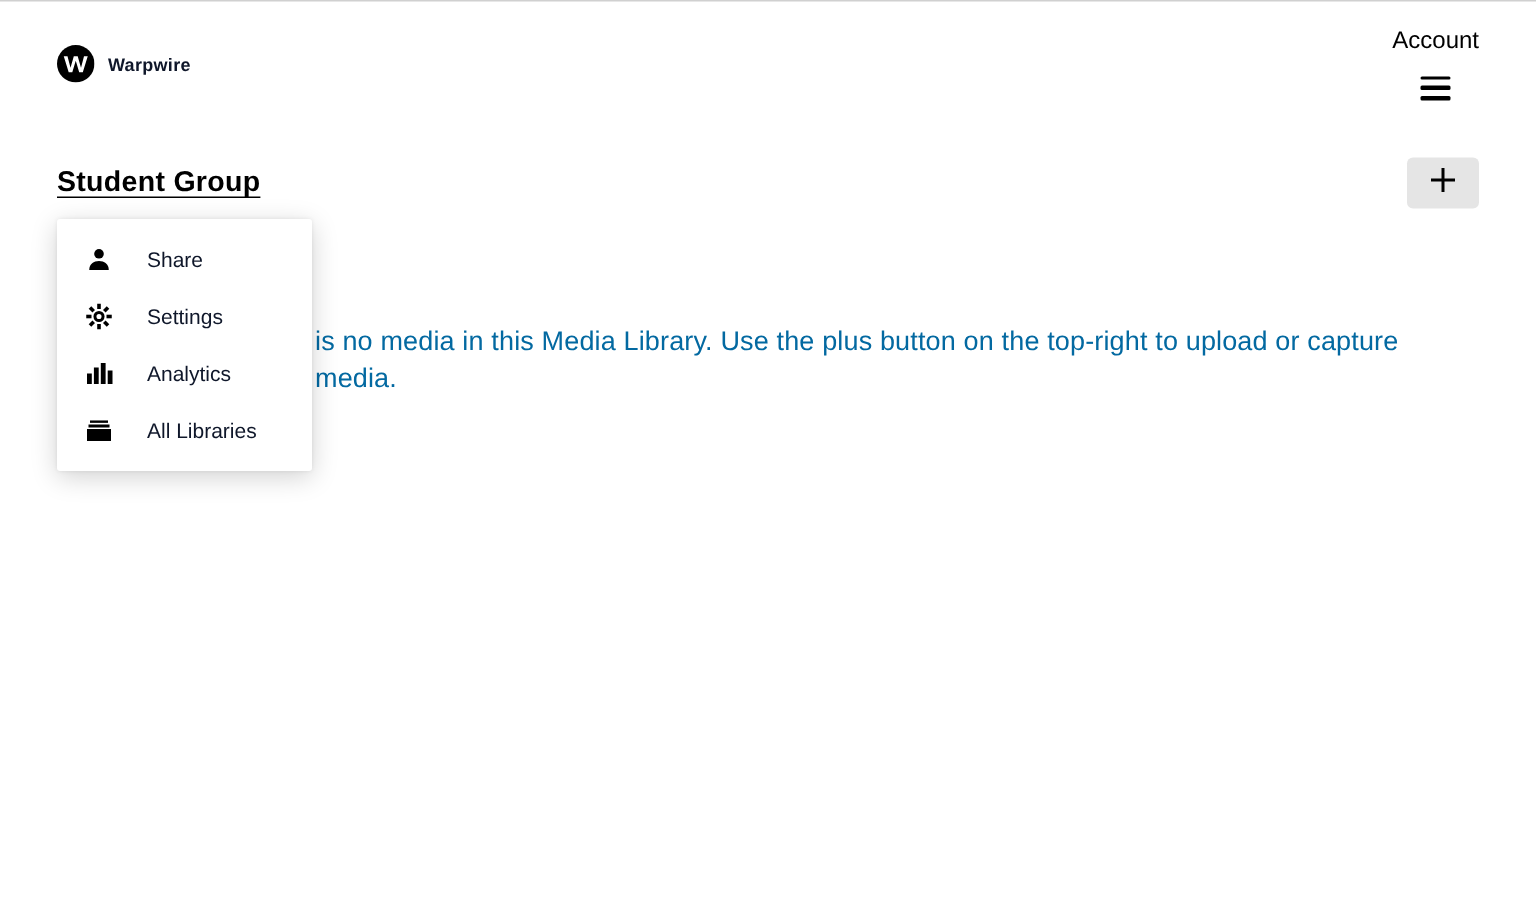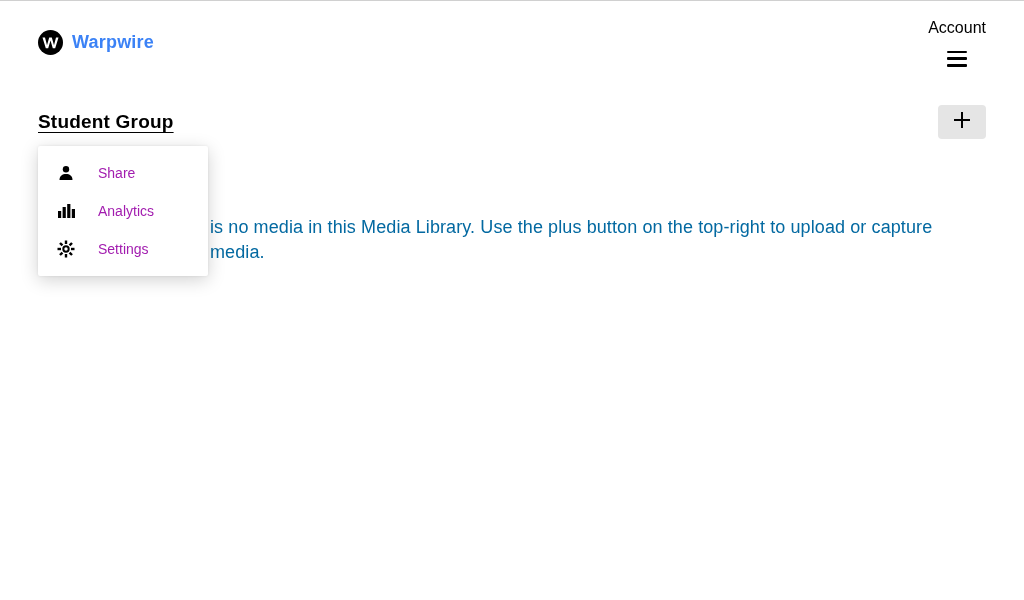--- a/index.html
+++ b/index.html
@@ -30,23 +30,23 @@
     .brand {
       display: flex;
       align-items: center;
       gap: 9px;
     }
     .brand-mark {
       width: 25px;
       height: 25px;
     }
     .brand-text {
-      font-size: 18px;
+      font-size: 12px;
       font-weight: 600;
-      color: #3b82f6;
+      color: #0f172a;
       letter-spacing: 0.2px;
     }
     .header-right {
       display: flex;
       align-items: center;
       gap: 14px;
       flex-direction: column;
     }
     .account-link {
       font-size: 16px;
@@ -117,21 +117,21 @@
       border-radius: 2px;
       padding: 8px 0;
     }
     .dropdown-item {
       display: flex;
       align-items: center;
       gap: 22px;
       padding: 9px 18px;
       cursor: pointer;
       font-size: 14px;
-      color: #a21caf;
+      color: #0f172a;
     }
     .dropdown-icon {
       width: 20px;
       height: 20px;
       display: flex;
       align-items: center;
       justify-content: center;
       flex-shrink: 0;
     }
     .dropdown-icon svg {
@@ -181,43 +181,53 @@
 
 <div class="dropdown">
   <div class="dropdown-item">
     <span class="dropdown-icon">
       <svg viewBox="0 0 20 20">
         <circle cx="10" cy="6.2" r="3.2" fill="#000"></circle>
         <path d="M3.5 17 C3.5 12.8 6.5 11 10 11 C13.5 11 16.5 12.8 16.5 17 Z" fill="#000"></path>
       </svg>
     </span>
     <span>Share</span>
-  </div>
-  <div class="dropdown-item">
-    <span class="dropdown-icon">
-      <svg viewBox="0 0 20 20">
-        <rect x="2" y="10" width="3.2" height="7" fill="#000"></rect>
-        <rect x="6.6" y="6" width="3.2" height="11" fill="#000"></rect>
-        <rect x="11.2" y="3" width="3.2" height="14" fill="#000"></rect>
-        <rect x="15.8" y="8" width="3.2" height="9" fill="#000"></rect>
-      </svg>
-    </span>
-    <span>Analytics</span>
   </div>
   <div class="dropdown-item">
     <span class="dropdown-icon">
       <svg viewBox="0 0 20 20">
         <path d="M10 6.3 A3.7 3.7 0 1 0 10 13.7 A3.7 3.7 0 1 0 10 6.3 Z M10 8.3 A1.7 1.7 0 1 1 10 11.7 A1.7 1.7 0 1 1 10 8.3 Z" fill="#000"></path>
         <g fill="#000">
           <rect x="8.8" y="1.5" width="2.4" height="3.5"></rect>
           <rect x="8.8" y="15" width="2.4" height="3.5"></rect>
           <rect x="1.5" y="8.8" width="3.5" height="2.4"></rect>
           <rect x="15" y="8.8" width="3.5" height="2.4"></rect>
           <rect x="8.8" y="1.5" width="2.4" height="3.5" transform="rotate(45 10 10)"></rect>
           <rect x="8.8" y="15" width="2.4" height="3.5" transform="rotate(45 10 10)"></rect>
           <rect x="1.5" y="8.8" width="3.5" height="2.4" transform="rotate(45 10 10)"></rect>
           <rect x="15" y="8.8" width="3.5" height="2.4" transform="rotate(45 10 10)"></rect>
         </g>
       </svg>
     </span>
     <span>Settings</span>
   </div>
+  <div class="dropdown-item">
+    <span class="dropdown-icon">
+      <svg viewBox="0 0 20 20">
+        <rect x="2" y="10" width="3.2" height="7" fill="#000"></rect>
+        <rect x="6.6" y="6" width="3.2" height="11" fill="#000"></rect>
+        <rect x="11.2" y="3" width="3.2" height="14" fill="#000"></rect>
+        <rect x="15.8" y="8" width="3.2" height="9" fill="#000"></rect>
+      </svg>
+    </span>
+    <span>Analytics</span>
+  </div>
+  <div class="dropdown-item">
+    <span class="dropdown-icon">
+      <svg viewBox="0 0 20 20">
+        <rect x="2" y="9" width="16" height="8" fill="#000"></rect>
+        <rect x="3" y="6" width="14" height="2" fill="#000"></rect>
+        <rect x="4" y="3.3" width="12" height="1.6" fill="#000"></rect>
+      </svg>
+    </span>
+    <span>All Libraries</span>
+  </div>
 </div>
 
 </body></html>

